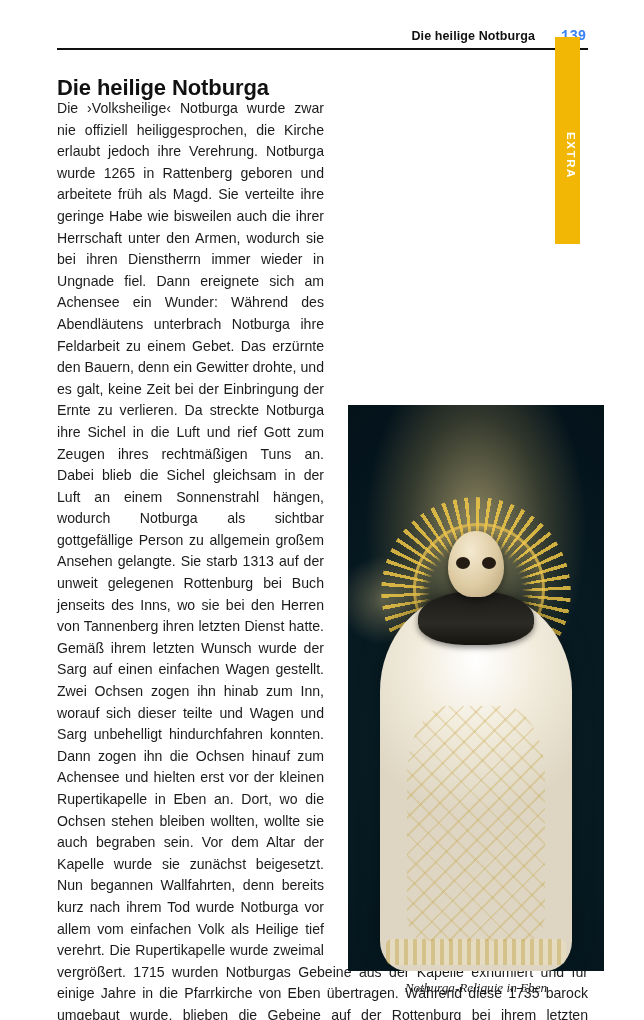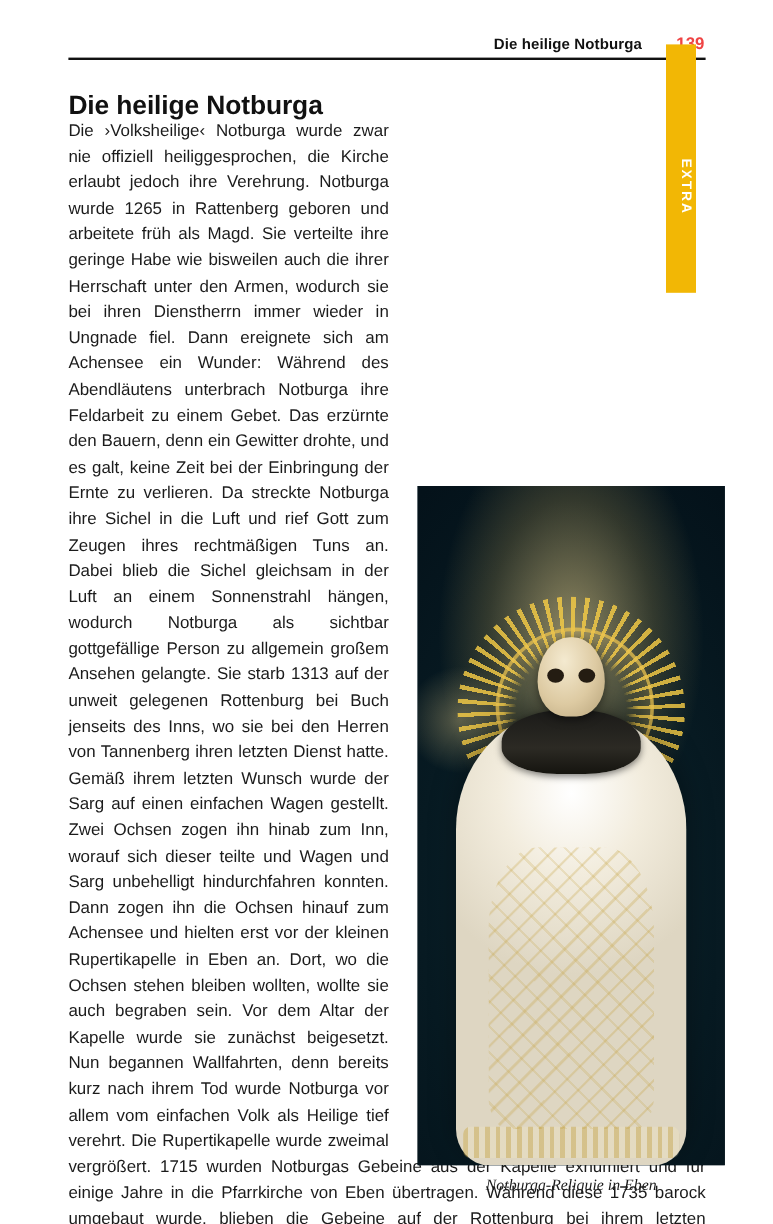--- a/index.html
+++ b/index.html
@@ -36,23 +36,23 @@
   }
   .runhead-title {
     font-size: 12.5px;
     font-weight: bold;
     color: #111;
     letter-spacing: 0.1px;
   }
   .runhead-page {
     font-size: 14px;
     font-weight: bold;
-    color: #ef4444;
+    color: #3b82f6;
     min-width: 26px;
-    text-align: right;
+    font-family: Liberation Mono, monospace;
   }
   .runhead-rule {
     position: absolute;
     left: 57px;
     top: 48px;
     width: 531px;
     height: 2px;
     background: #111;
   }
 

